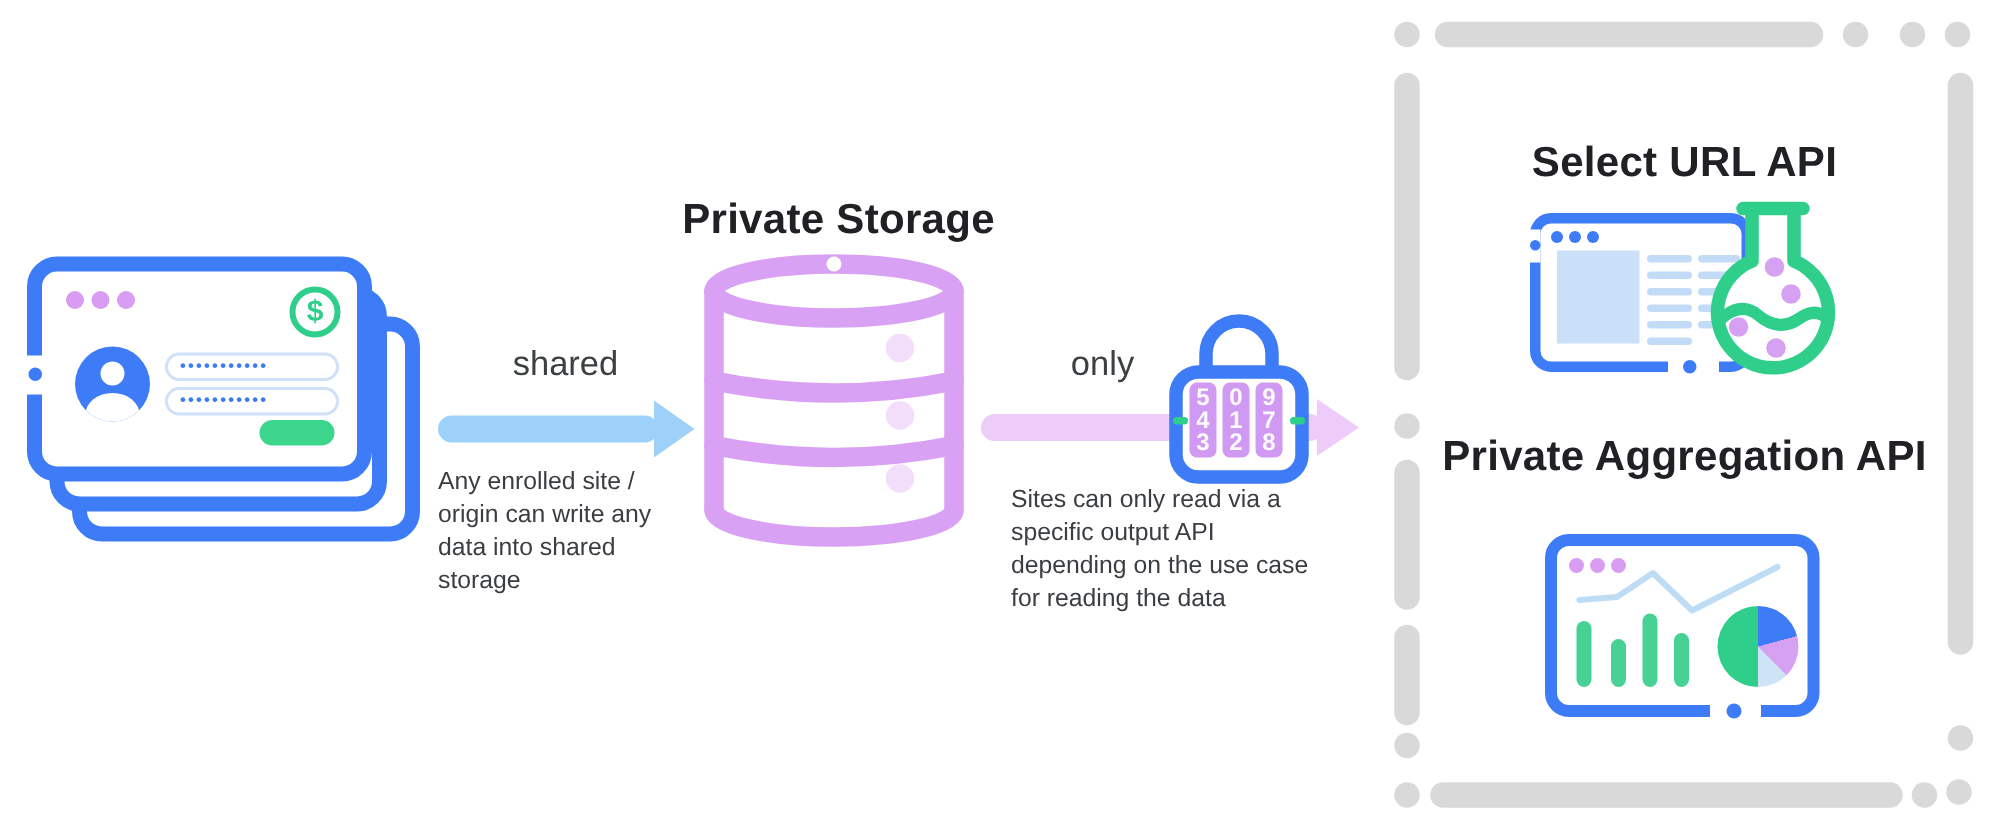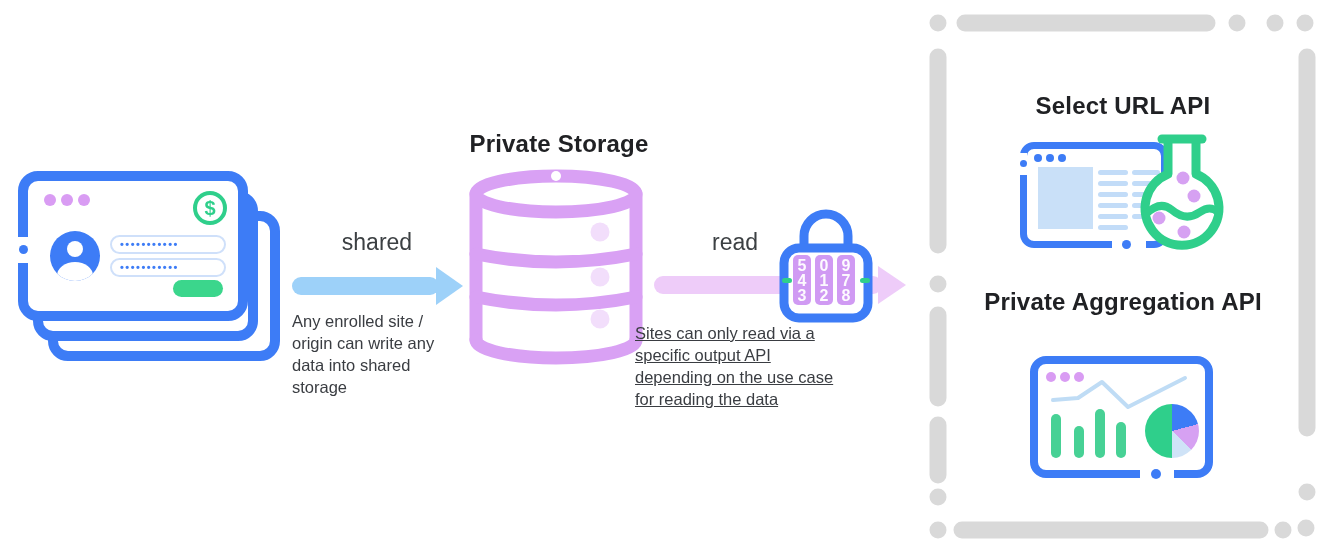--- a/index.html
+++ b/index.html
@@ -17,21 +17,21 @@
   .avatar .shoulders{position:absolute;left:7px;top:31px;width:36px;height:28px;border-radius:50%;background:#fff;}
   .dollar{position:absolute;width:34px;height:34px;border-radius:50%;border:4px solid #2fcf8b;box-sizing:border-box;
           color:#2fcf8b;font-size:20px;font-weight:bold;text-align:center;line-height:26px;}
   .btn{position:absolute;background:#3bd68c;border-radius:9px;}
   .gap-patch{position:absolute;background:#fff;}
   .bdot{position:absolute;background:#3d7cf6;border-radius:50%;}
 
   
   .flow-label{position:absolute;font-size:23px;color:#3c4043;text-align:center;}
   .caption{position:absolute;font-size:16.5px;line-height:22px;color:#3a3d42;white-space:pre-line;}
-  .h1{position:absolute;font-size:24px;font-weight:bold;color:#202124;text-align:center;letter-spacing:.2px;}
+  .h1{position:absolute;font-size:28px;font-weight:bold;color:#202124;text-align:center;letter-spacing:.2px;}
 
   
   .wheel{position:absolute;width:18px;height:50px;border-radius:5px;background:#d09af3;overflow:hidden;
          display:flex;flex-direction:column;align-items:center;justify-content:center;
          color:#fff;font-weight:bold;font-size:16px;line-height:15px;}
   .wheel .part{opacity:.95;}
   .wheel .part.top{margin-top:-9px;}
   .wheel .part.bot{margin-bottom:-9px;}
   .gdash{position:absolute;width:10px;height:5px;border-radius:3px;background:#2fcf8b;}
 
@@ -92,26 +92,26 @@
     <path d="M 8 182 A 80 18 0 0 0 168 182"></path>
     <path d="M 8 96 Q 88 112 168 96"></path>
     <path d="M 8 139 Q 88 155 168 139"></path>
   </g>
   <circle cx="88" cy="18" r="5" fill="#ffffff"></circle>
   <circle cx="132" cy="74" r="9.5" fill="#f2defb"></circle>
   <circle cx="132" cy="119" r="9.5" fill="#f2defb"></circle>
   <circle cx="132" cy="161" r="9.5" fill="#f2defb"></circle>
 </svg>
 
-<div class="flow-label" style="left:655px;top:229px;width:160px;">read</div>
+<div class="flow-label" style="left:655px;top:229px;width:160px;">only</div>
 <svg class="abs" style="left:654px;top:265px;" width="256" height="40">
   <rect x="0" y="11" width="228" height="18" rx="9" fill="#eeccf9"></rect>
   <polygon points="224,1 252,20 224,39" fill="#eeccf9"></polygon>
 </svg>
-<div class="caption" style="left:635px;top:322px;width:240px;text-decoration:underline;">Sites can only read via a
+<div class="caption" style="left:674px;top:322px;width:240px;">Sites can only read via a
 specific output API
 depending on the use case
 for reading the data</div>
 
 <div class="abs" style="left:776px;top:200px;width:100px;height:125px;">
   <svg width="100" height="125" viewBox="0 0 100 125" style="position:absolute;left:0;top:0;">
     <path d="M 28 54 L 28 36 A 22 22 0 0 1 72 36 L 72 54" fill="none" stroke="#3d7cf6" stroke-width="9" stroke-linecap="round"></path>
     <rect x="8" y="48" width="84" height="70" rx="15" fill="#ffffff" stroke="#3d7cf6" stroke-width="9"></rect>
   </svg>
   <div class="wheel" style="left:17px;top:55px;">

